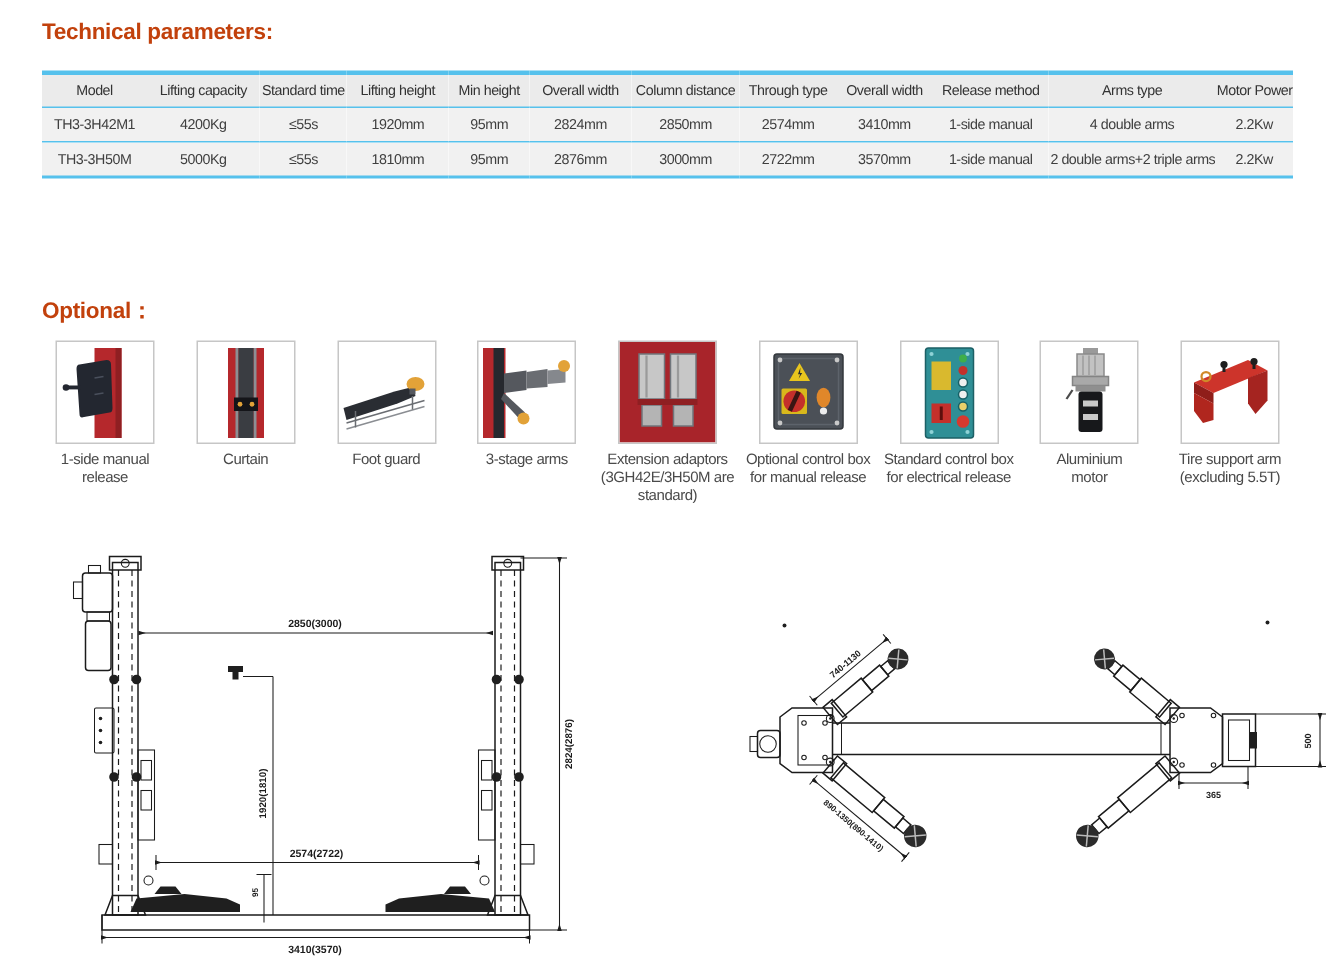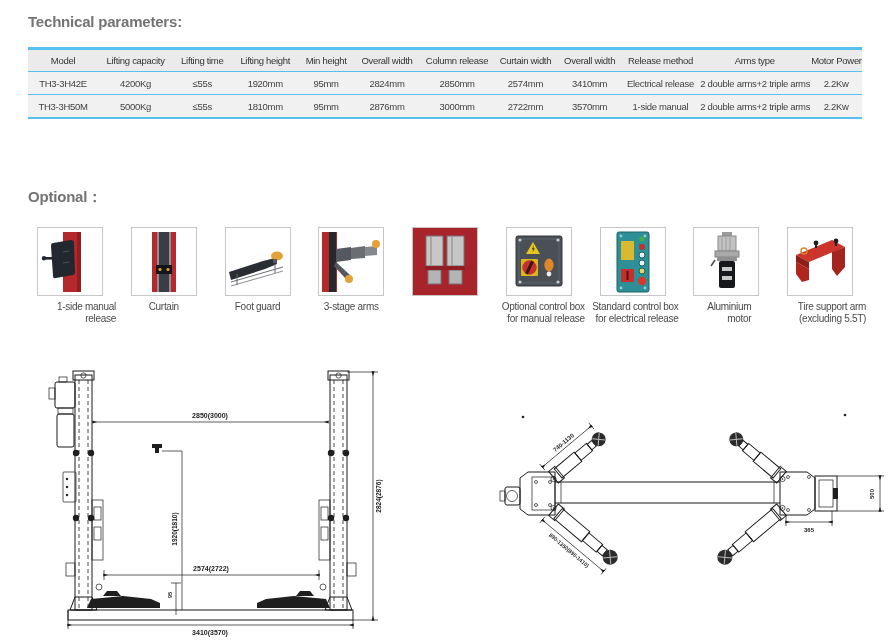--- a/index.html
+++ b/index.html
@@ -1,24 +1,24 @@
 <!DOCTYPE html>
 <html><head>
 <meta charset="utf-8">
 <style>
   html,body{margin:0;padding:0;}
   body{
     width:890px;height:641px;background:#ffffff;position:relative;overflow:hidden;
     font-family:"Liberation Sans","DejaVu Sans",sans-serif;color:#3f3f3f;
   }
   .section-heading{
-    position:absolute;left:28px;font-size:15px;font-weight:bold;color:#737373;letter-spacing:-0.2px;
+    position:absolute;left:28px;font-size:15px;font-weight:bold;color:#c2410c;letter-spacing:-0.2px;
   }
   #tech-heading{top:13px;}
-  #optional-heading{top:188px;}
+  #optional-heading{top:198px;}
 
   
   .params-table{
     position:absolute;left:28px;top:47px;width:834px;
     border-collapse:collapse;table-layout:fixed;
     border-top:3px solid #56c1ec;border-bottom:2px solid #56c1ec;
     font-size:9.5px;letter-spacing:-0.3px;
   }
   .params-table tr{border-top:1.5px solid #56c1ec;}
   .params-table thead tr{border-top:none;}
@@ -35,21 +35,21 @@
   .optional-row{
     position:absolute;left:24px;top:227px;width:842px;
     display:flex;justify-content:space-between;
   }
   .opt-item{width:92px;display:flex;flex-direction:column;align-items:center;}
   .opt-img{
     width:66px;height:69px;border:1px solid #c6c6c6;background:#fff;
     box-sizing:border-box;display:flex;align-items:center;justify-content:center;
   }
   .opt-label{
-    margin-top:5px;font-size:10px;line-height:1.22;text-align:right;
+    margin-top:5px;font-size:10px;line-height:1.22;text-align:center;
     color:#4a4a4a;letter-spacing:-0.3px;
   }
   .opt-item:nth-child(8) .opt-label{max-width:50px;}
 
   
   #front-view{position:absolute;left:33px;top:367px;}
   #top-view{position:absolute;left:488px;top:404px;}
   svg{font-family:"Liberation Sans","DejaVu Sans",sans-serif;}
   .ln{stroke:#1b1b1b;stroke-width:1;fill:none;}
   .lnthin{stroke:#1b1b1b;stroke-width:0.7;fill:none;}
@@ -77,45 +77,45 @@
         <col style="width:7.7%">
       <col style="width:7.7%">
         <col style="width:9.3%">
         <col style="width:13.3%">
         <col style="width:6.2%">
     </colgroup>
     <thead>
       <tr>
         <th>Model</th>
         <th>Lifting capacity</th>
-        <th>Lifting time</th>
+        <th>Standard time</th>
         <th>Lifting height</th>
         <th>Min height</th>
         <th>Overall width</th>
-        <th>Column release</th>
-        <th>Curtain width</th>
+        <th>Column distance</th>
+        <th>Through type</th>
         <th>Overall width</th>
         <th>Release method</th>
         <th>Arms type</th>
         <th>Motor Power</th>
       </tr>
     </thead>
     <tbody>
       <tr>
-        <td>TH3-3H42E</td>
+        <td>TH3-3H42M1</td>
         <td>4200Kg</td>
         <td>≤55s</td>
         <td>1920mm</td>
         <td>95mm</td>
         <td>2824mm</td>
         <td>2850mm</td>
         <td>2574mm</td>
         <td>3410mm</td>
-        <td>Electrical release</td>
-        <td>2 double arms+2 triple arms</td>
+        <td>1-side manual</td>
+        <td>4 double arms</td>
         <td>2.2Kw</td>
       </tr>
       <tr>
         <td>TH3-3H50M</td>
         <td>5000Kg</td>
         <td>≤55s</td>
         <td>1810mm</td>
         <td>95mm</td>
         <td>2876mm</td>
         <td>3000mm</td>
@@ -199,20 +199,21 @@
           <rect x="0" y="0" width="64" height="67" fill="#a8242a"></rect>
           <rect x="13" y="8" width="17" height="30" fill="#c7c7c7" stroke="#70757b" stroke-width="1"></rect>
           <rect x="34" y="8" width="17" height="30" fill="#c7c7c7" stroke="#70757b" stroke-width="1"></rect>
           <line x1="18" y1="9" x2="18" y2="37" stroke="#9a9a9a" stroke-width="1.5"></line>
           <line x1="39" y1="9" x2="39" y2="37" stroke="#9a9a9a" stroke-width="1.5"></line>
           <rect x="15" y="42" width="13" height="14" fill="#b4b4b4" stroke="#70757b" stroke-width="1"></rect>
           <rect x="36" y="42" width="13" height="14" fill="#b4b4b4" stroke="#70757b" stroke-width="1"></rect>
           <rect x="12" y="38" width="40" height="4" fill="#8f1f22"></rect>
         </svg>
       </div>
+      <div class="opt-label">Extension adaptors (3GH42E/3H50M are standard)</div>
     </div>
 
     <div class="opt-item">
       <div class="opt-img">
         <svg width="62" height="64" viewBox="0 0 62 64">
           <rect x="8" y="6" width="46" height="50" rx="2" fill="#4b5057" stroke="#33373c"></rect>
           <rect x="11" y="9" width="40" height="44" fill="none" stroke="#5d636b" stroke-width="1"></rect>
           <circle cx="12" cy="10" r="1.6" fill="#c9c9c9"></circle>
             <circle cx="50" cy="10" r="1.6" fill="#c9c9c9"></circle>
           <circle cx="12" cy="52" r="1.6" fill="#c9c9c9"></circle>

